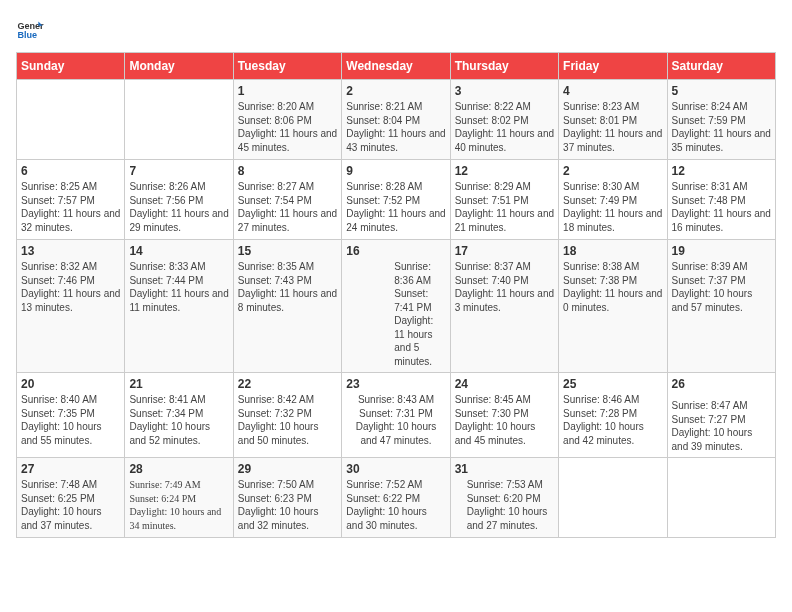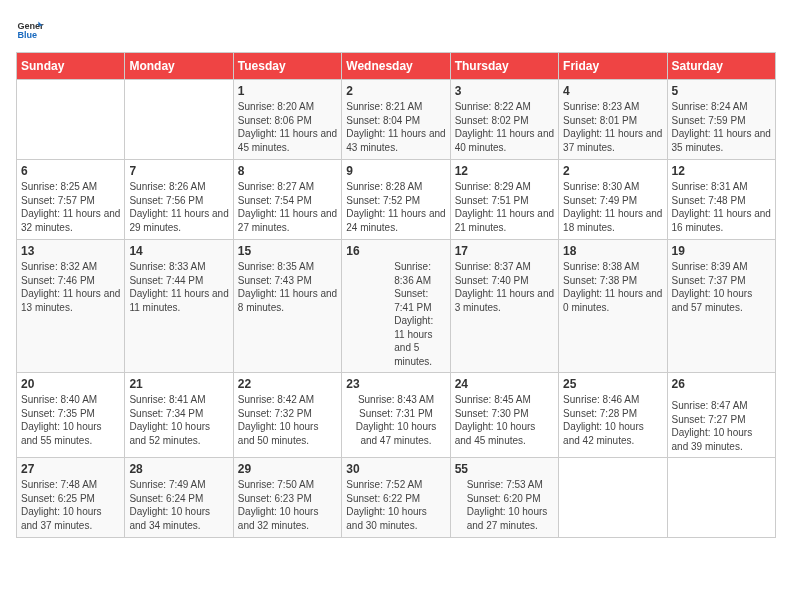--- a/index.html
+++ b/index.html
@@ -274,38 +274,38 @@
       </tr>
       <tr>
         <td>
           <span class="day-number">27</span>
           <div class="day-info" style="white-space: pre-line;">Sunrise: 7:48 AM
 Sunset: 6:25 PM
 Daylight: 10 hours and 37 minutes.</div>
         </td>
         <td>
           <span class="day-number">28</span>
-          <div class="day-info" style="white-space: pre-line;">Sunrise: 7:49 AM
+          <div class="day-info" style="white-space: pre-line; font-family: Liberation Serif, serif;">Sunrise: 7:49 AM
 Sunset: 6:24 PM
 Daylight: 10 hours and 34 minutes.</div>
         </td>
         <td>
           <span class="day-number">29</span>
           <div class="day-info" style="white-space: pre-line;">Sunrise: 7:50 AM
 Sunset: 6:23 PM
 Daylight: 10 hours and 32 minutes.</div>
         </td>
         <td>
           <span class="day-number">30</span>
           <div class="day-info" style="white-space: pre-line;">Sunrise: 7:52 AM
 Sunset: 6:22 PM
 Daylight: 10 hours and 30 minutes.</div>
         </td>
         <td>
-          <span class="day-number">55</span>
+          <span class="day-number">31</span>
           <div class="day-info" style="white-space: pre-line; margin-left: 12px;">Sunrise: 7:53 AM
 Sunset: 6:20 PM
 Daylight: 10 hours and 27 minutes.</div>
         </td>
         <td class="empty-cell"></td>
         <td class="empty-cell"></td>
       </tr>
     </tbody>
 </table>
 

